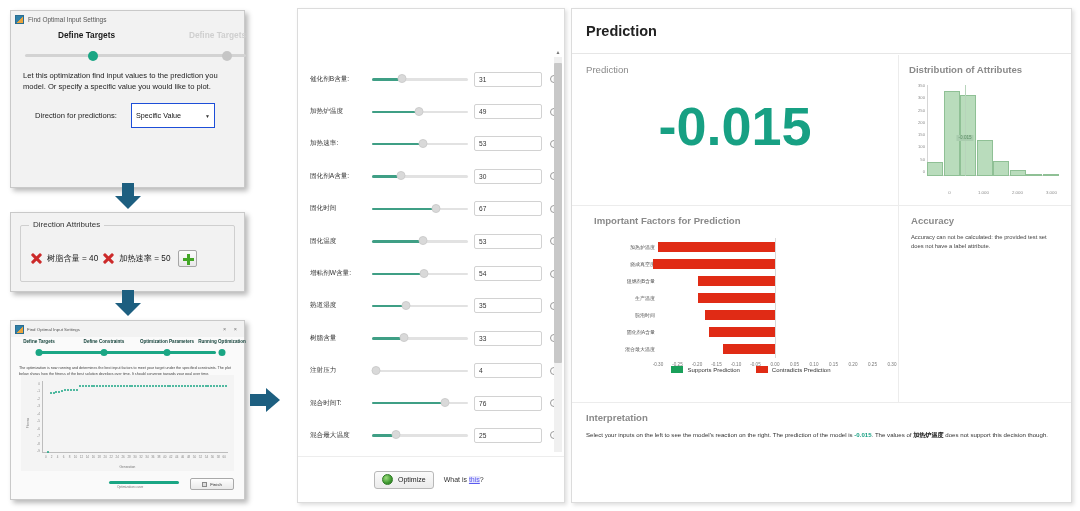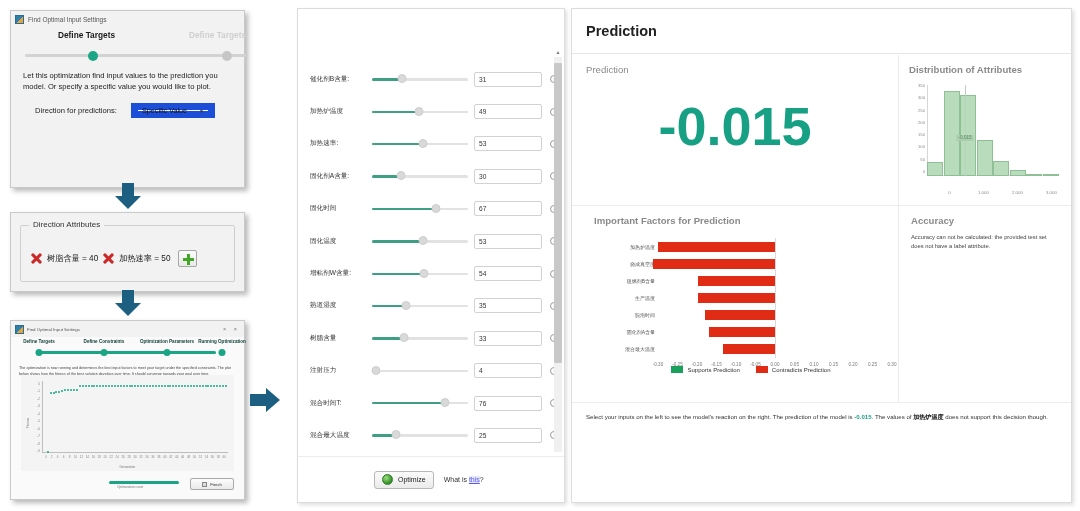--- a/index.html
+++ b/index.html
@@ -44,21 +44,21 @@
   }
   .wiz-dot { position:absolute; width:10px; height:10px; border-radius:50%; top:-3.5px; }
   .wiz-dot.on  { background:#1aa684; }
   .wiz-dot.off { background:#c6c6c6; }
 
   .tgt-body { padding:8px 12px 0 12px; }
   .tgt-desc { font-size:7.6px; color:#222; line-height:1.45; }
   .tgt-row { display:flex; align-items:center; margin-top:11px; }
   .tgt-lbl { font-size:7.6px; color:#222; width:108px;padding-left:12px; }
   .sel-box {
-    width:84px; height:15px; border:7px solid #1d4ed8; background:#fff;
+    width:84px; height:25px; border:1px solid #1d4ed8; background:#fff;
     display:flex; align-items:center; justify-content:space-between;
     padding:0 4px; font-size:7.2px; color:#111;
   }
   .caret { font-size:5px; color:#333; }
   .txt-box {
     width:84px; height:15px; border:1px solid #a9a9a9; background:#fff;
     display:flex; align-items:center; padding:0 4px; font-size:7.2px; color:#111;
   }
 
   
@@ -699,15 +699,16 @@
     <div class="vdivider" style="left:326px;top:0;height:196px;"></div>
     <div style="position:absolute;left:327px;top:0;right:0;height:196px;padding:9px 12px 0 12px;">
       <div class="sec-ttl" style="font-weight:bold;margin-bottom:7px;">Accuracy</div>
       <div class="acc-txt">Accuracy can not be calculated: the provided test set does not have a label attribute.</div>
     </div>
   </div>
 
   <div class="divider" style="top:393px;"></div>
 
   <div style="position:absolute;left:0;right:0;top:394px;bottom:0;padding:9px 16px 0 14px;">
+    <div class="sec-ttl" style="font-weight:bold;margin-bottom:7px;">Interpretation</div>
     <div class="interp-txt"><span>Select your inputs on the left to see the model's reaction on the right. The prediction of the model is </span><span class="interp-val">-0.015</span><span>. The values of </span><span class="interp-b">加热炉温度</span><span> does not support this decision though.</span></div>
   </div>
 </div>
 
 </body></html>

